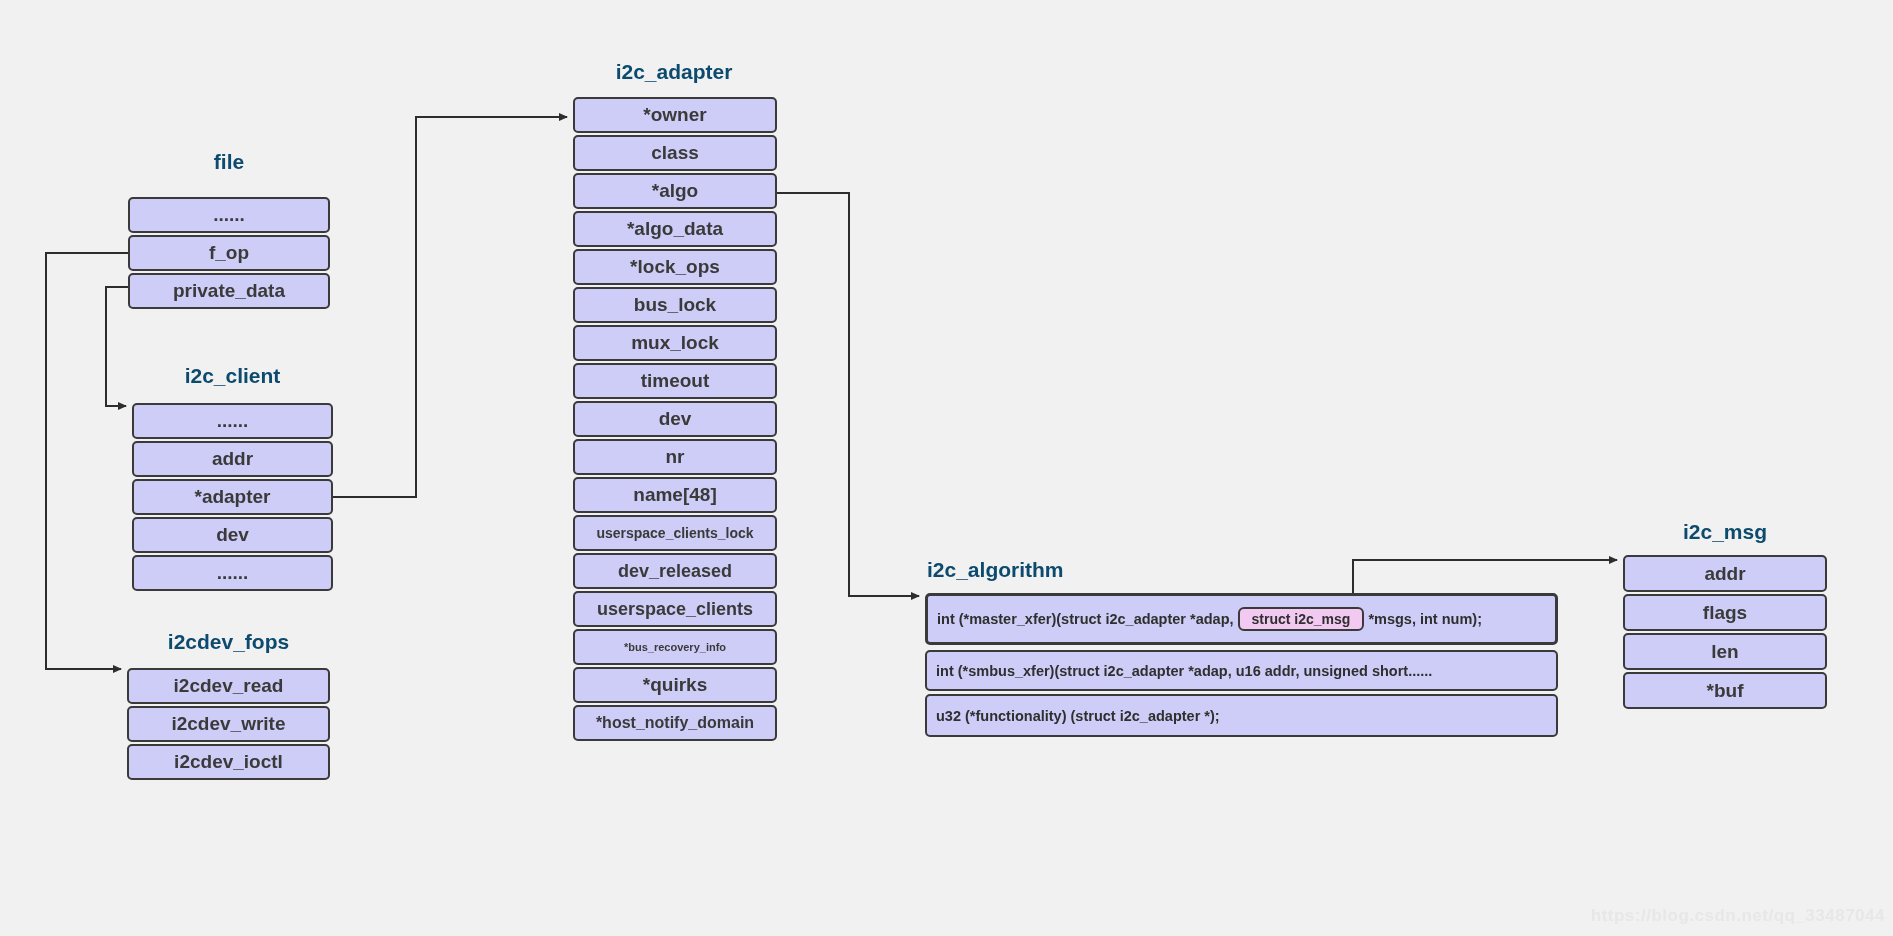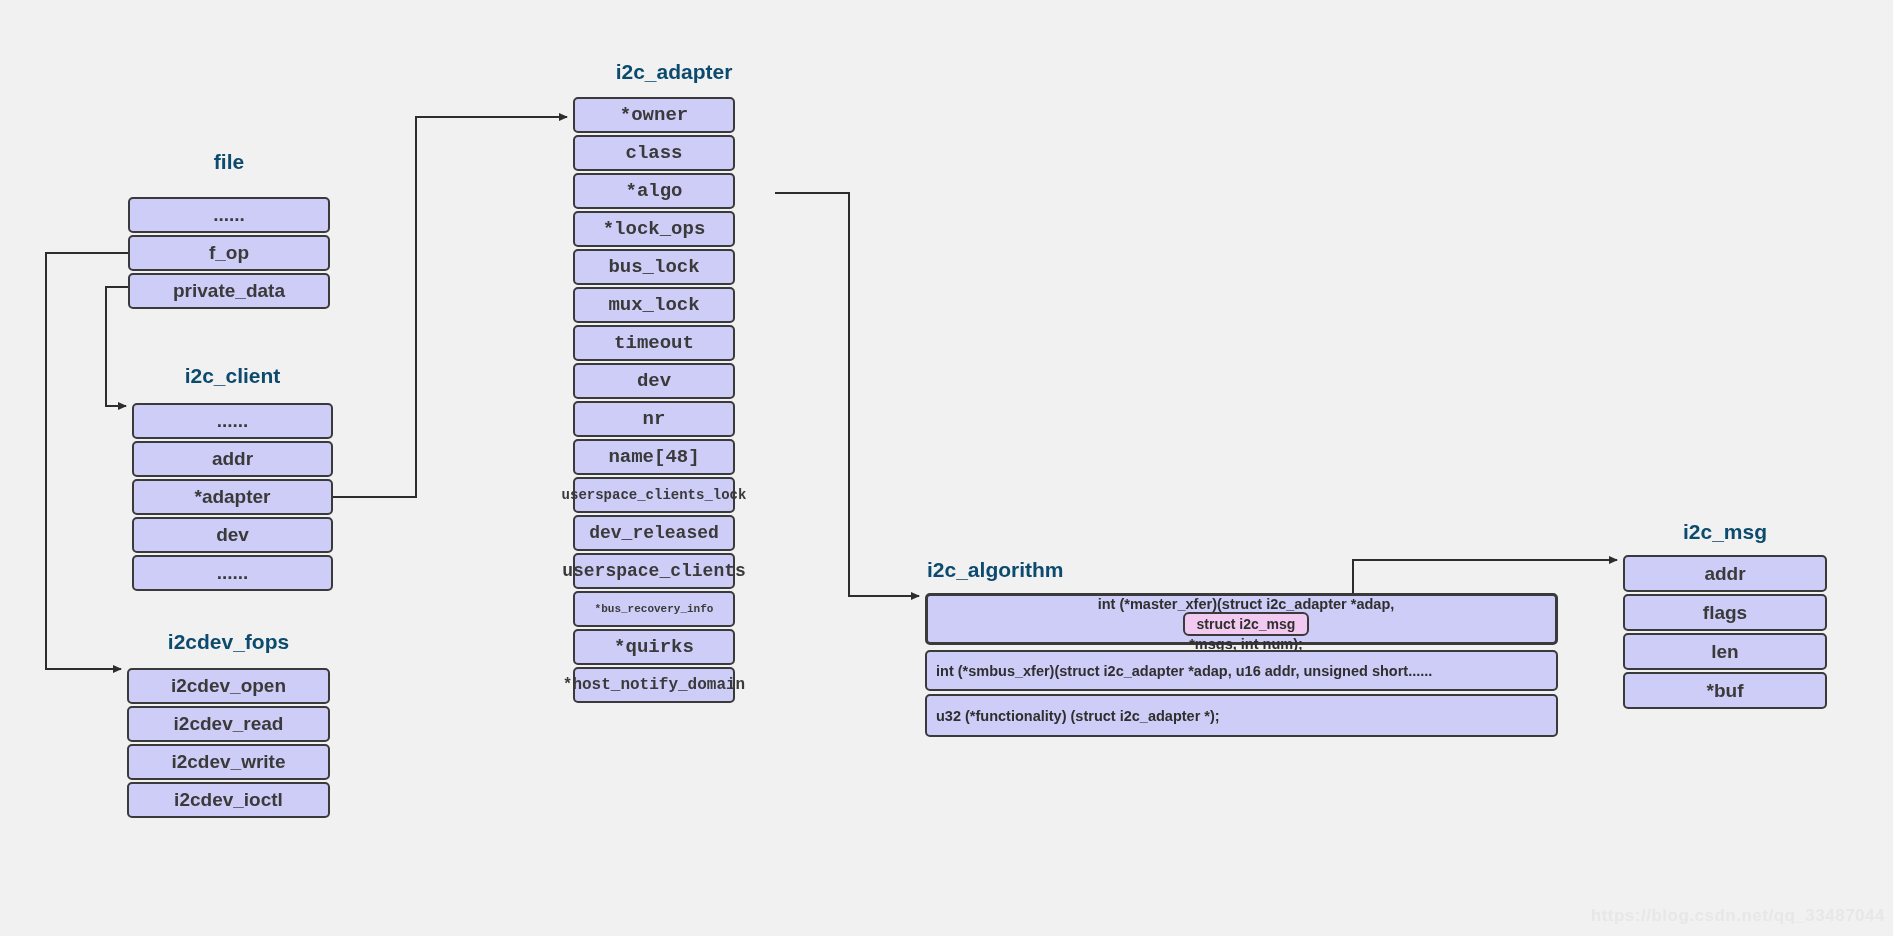--- a/index.html
+++ b/index.html
@@ -15,21 +15,21 @@
        justify-content:center;color:#3a3a3a;font-weight:bold;font-size:19px;white-space:nowrap;}
   .row:last-child{margin-bottom:0;}
   .msg .row{height:37px;}
   .fs18{font-size:18px;}
   .fs17{font-size:11px;}
   .fs16{font-size:16px;}
   .fs14{font-size:14px;}
   .algo-row{position:absolute;box-sizing:border-box;background:#cdcdf7;border:2px solid #3a3a3a;
             border-radius:5px;display:flex;align-items:center;justify-content:flex-start;
             padding-left:9px;color:#2f2f2f;font-weight:bold;font-size:14.5px;white-space:nowrap;z-index:2;}
-  .algo-row.first{border-width:3px;flex-direction:column;}
+  .algo-row.first{border-width:3px;}
   .hl-box{display:inline-block;background:#f2c9f0;border:2px solid #3a3a3a;border-radius:6px;
           padding:2px 12px;margin:0 4px;font-size:14px;font-weight:bold;color:#2f2f2f;}
   .watermark{position:absolute;right:8px;bottom:10px;color:#e7e7e7;font-size:17px;
              font-weight:bold;letter-spacing:.5px;z-index:0;}
 </style>
 </head>
 <body>
 
 <div id="canvas">
 
@@ -57,31 +57,31 @@
   <div class="struct" style="left:132px;top:403px;width:201px;">
     <div class="row">......</div>
     <div class="row">addr</div>
     <div class="row">*adapter</div>
     <div class="row">dev</div>
     <div class="row">......</div>
   </div>
 
   <div class="struct-title" style="left:127px;top:630px;width:203px;">i2cdev_fops</div>
   <div class="struct" style="left:127px;top:668px;width:203px;">
-    <div class="row">i2cdev_open</div>
     <div class="row">i2cdev_read</div>
     <div class="row">i2cdev_write</div>
     <div class="row">i2cdev_ioctl</div>
   </div>
 
   <div class="struct-title" style="left:573px;top:60px;width:202px;">i2c_adapter</div>
-  <div class="struct" style="left:573px;top:97px;width:162px;font-family:Liberation Mono, monospace;">
+  <div class="struct" style="left:573px;top:97px;width:204px;">
     <div class="row">*owner</div>
     <div class="row">class</div>
     <div class="row">*algo</div>
+    <div class="row">*algo_data</div>
     <div class="row">*lock_ops</div>
     <div class="row">bus_lock</div>
     <div class="row">mux_lock</div>
     <div class="row">timeout</div>
     <div class="row">dev</div>
     <div class="row">nr</div>
     <div class="row">name[48]</div>
     <div class="row fs14">userspace_clients_lock</div>
     <div class="row fs18">dev_released</div>
     <div class="row fs18">userspace_clients</div>

